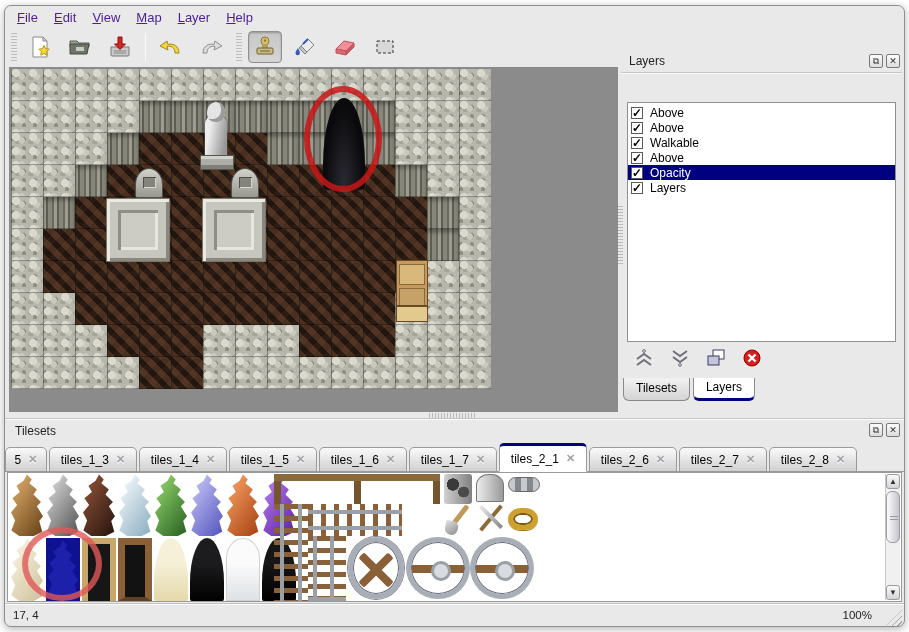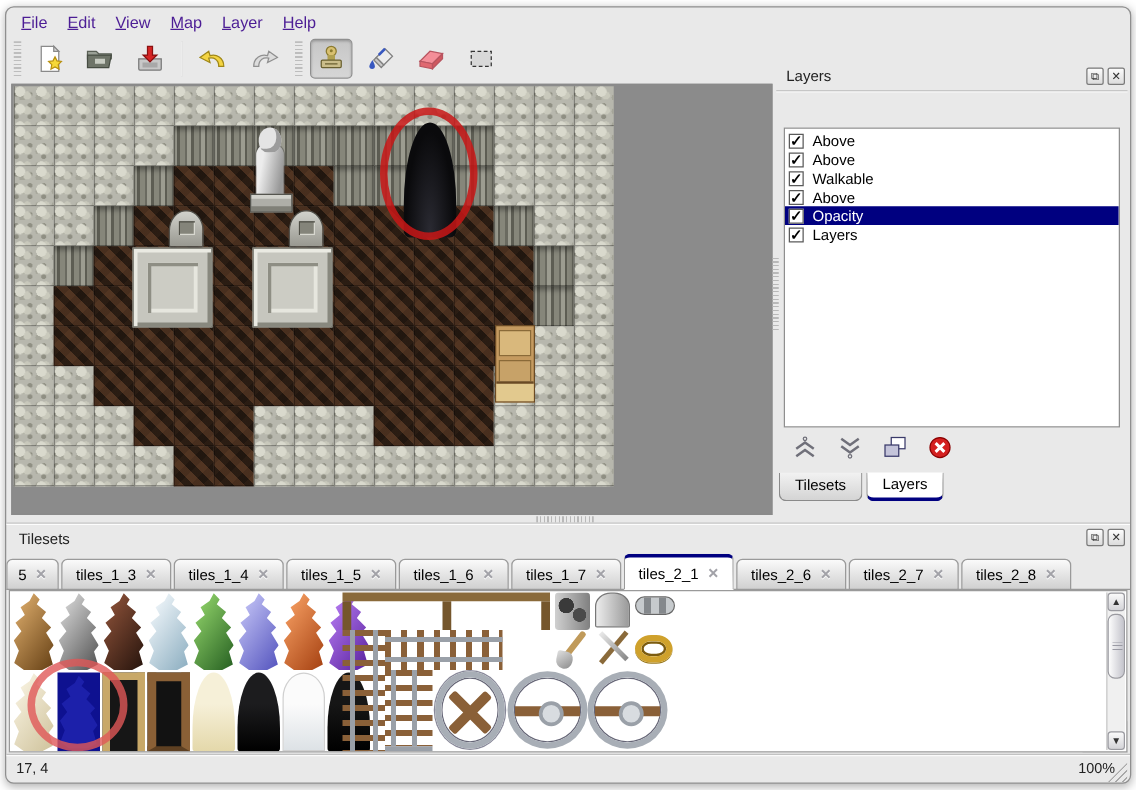--- a/index.html
+++ b/index.html
@@ -105,21 +105,21 @@
   .ts-pickaxe::after{content:"";position:absolute;left:13px;top:-2px;width:4px;height:30px;background:linear-gradient(#e8e8e8,#888);transform:rotate(-45deg);}
   .ts-rope{border:5px solid #cfa12c;border-radius:50%/58%;box-shadow:inset 0 0 0 2px #7c5c10,0 1px 0 #9a7a20;height:22px!important;margin-top:4px;}
   .ts-ellipse{border:6px solid var(--ann-pink);border-radius:50%;opacity:.8;}
   .vscroll{position:absolute;right:1px;top:1px;bottom:1px;width:15px;background:#f0f0f0;border-left:1px solid #c8c8c8;}
   .varrow{position:absolute;left:0;width:14px;height:15px;border:1px solid #9a9aa0;background:linear-gradient(#fafafa,#d4d4d8);font-size:8px;text-align:center;line-height:13px;color:#333;border-radius:3px;}
   .vthumb{position:absolute;left:0;top:17px;width:14px;height:52px;border:1px solid #9a9aa0;border-radius:6px;background:linear-gradient(90deg,#fdfdfd,#c4c4cc);}
   .vthumb::after{content:"";position:absolute;left:3px;top:50%;width:8px;height:6px;margin-top:-3px;background:repeating-linear-gradient(0deg,#9a9aa4 0 1px,transparent 1px 3px);}
   
   .statusbar{position:absolute;left:0;top:597px;width:100%;height:25px;border-top:1px solid #c2c2c2;box-shadow:inset 0 1px 0 #fafafa;font-size:11.5px;color:#222;}
   .st-coords{position:absolute;left:8px;top:5px;}
-  .st-zoom{position:absolute;right:12px;top:5px;text-align:center;}
+  .st-zoom{position:absolute;right:32px;top:5px;text-align:center;}
   .resize-grip{position:absolute;right:2px;bottom:2px;width:16px;height:16px;background:repeating-linear-gradient(135deg,transparent 0 3px,#a8a8a8 3px 4px);clip-path:polygon(100% 0,100% 100%,0 100%);}
   svg{display:block;}
 </style>
 </head>
 <body>
 
 <div class="window">
 
   <div class="menubar" id="menubar">
       <div class="menu-item"><u>F</u>ile</div>

